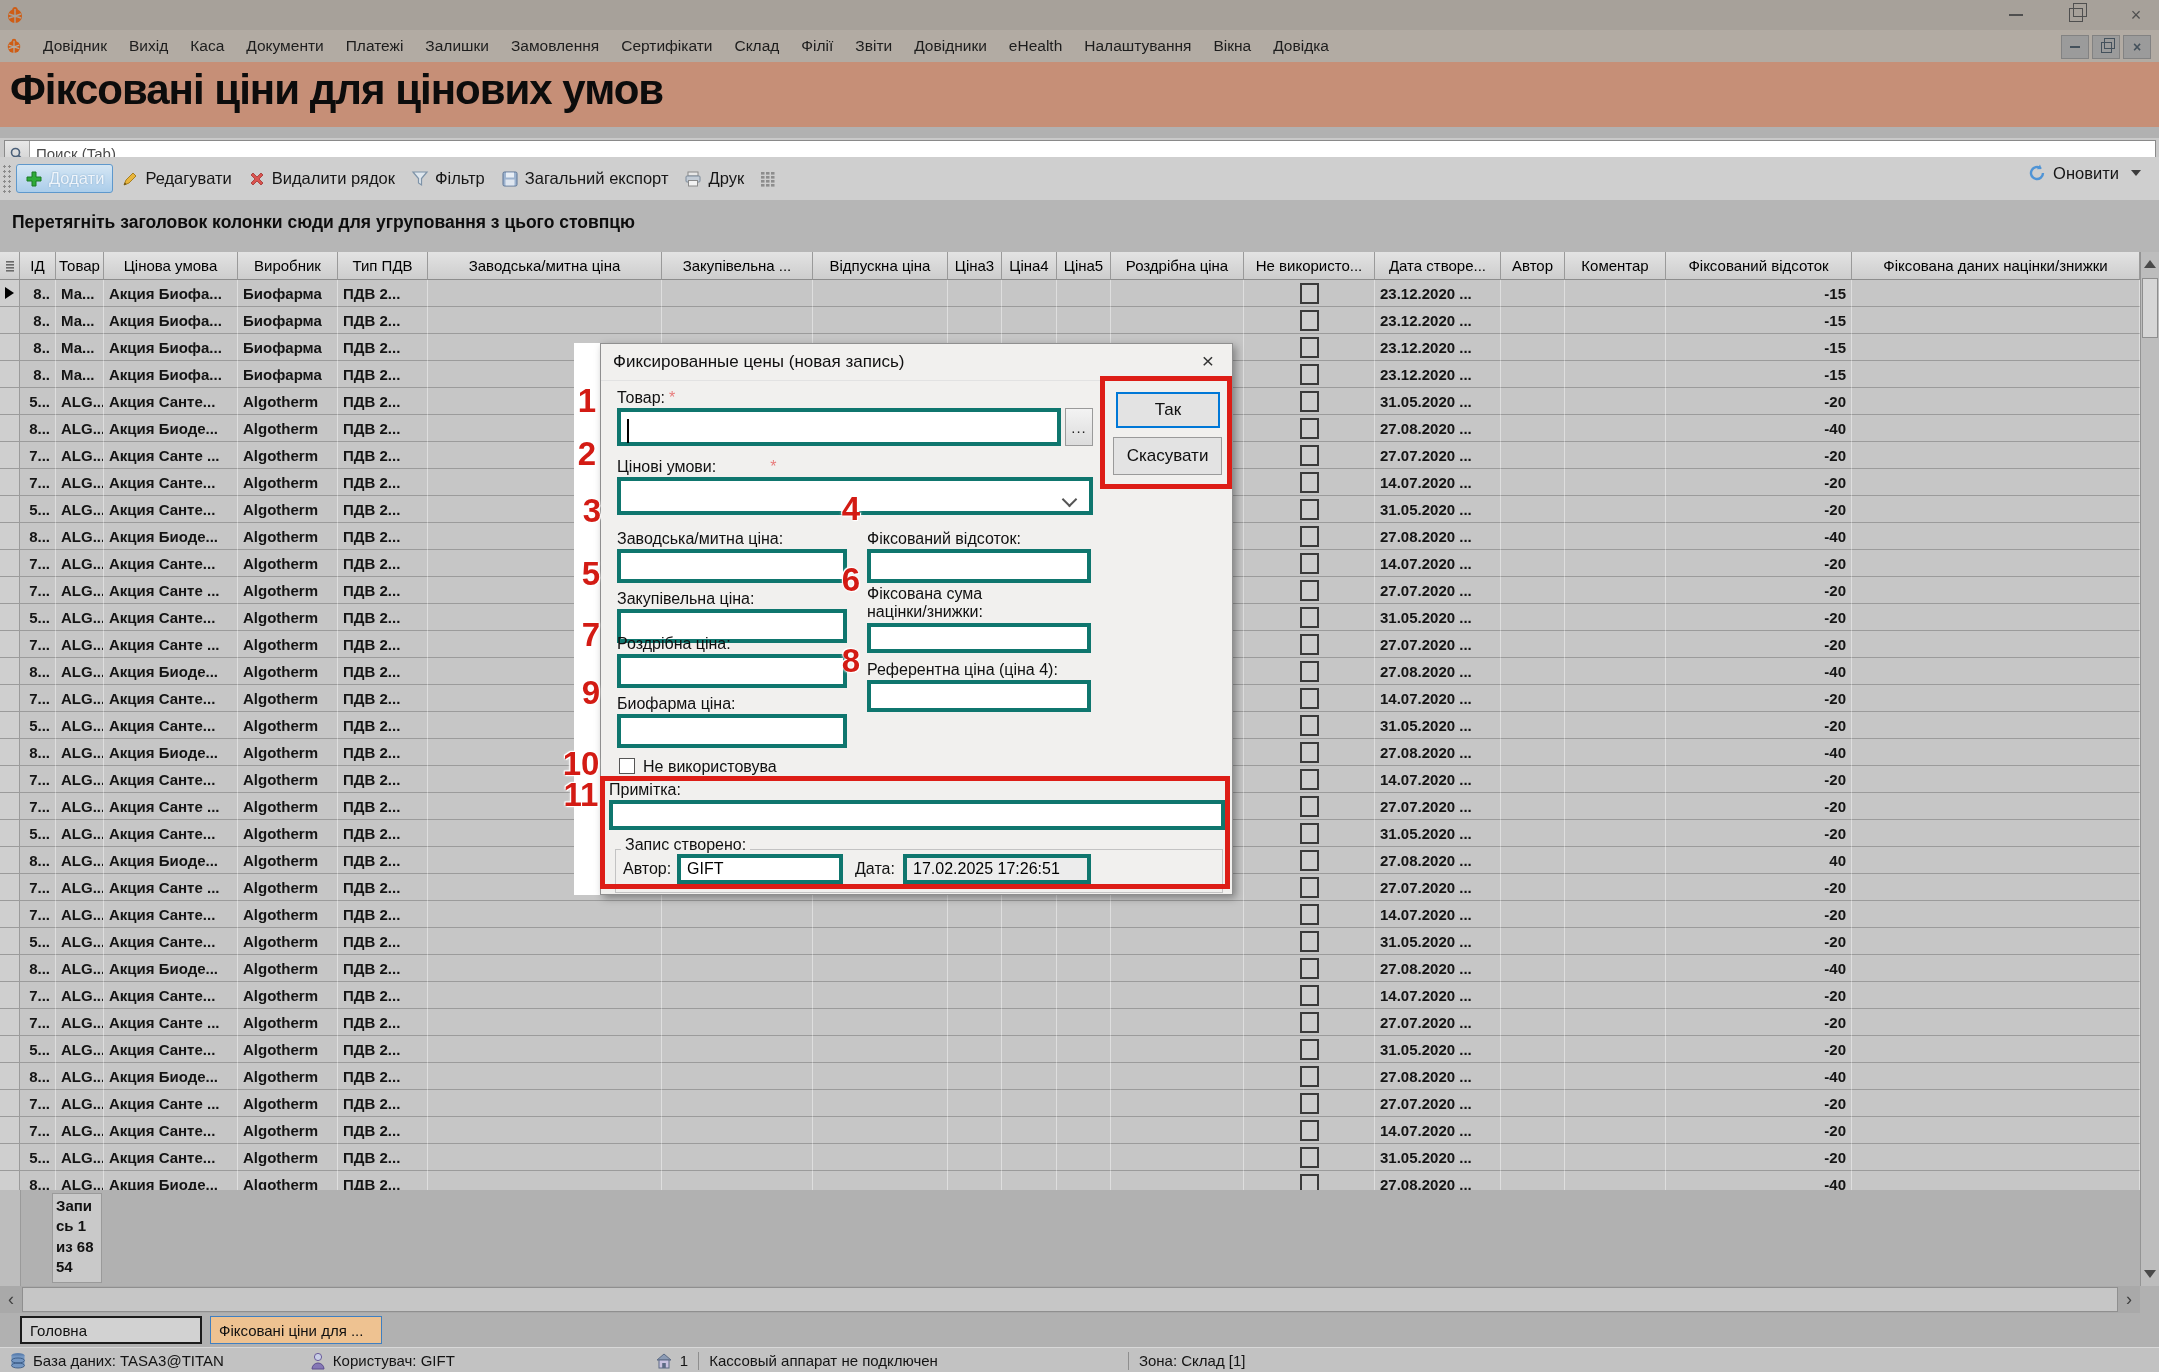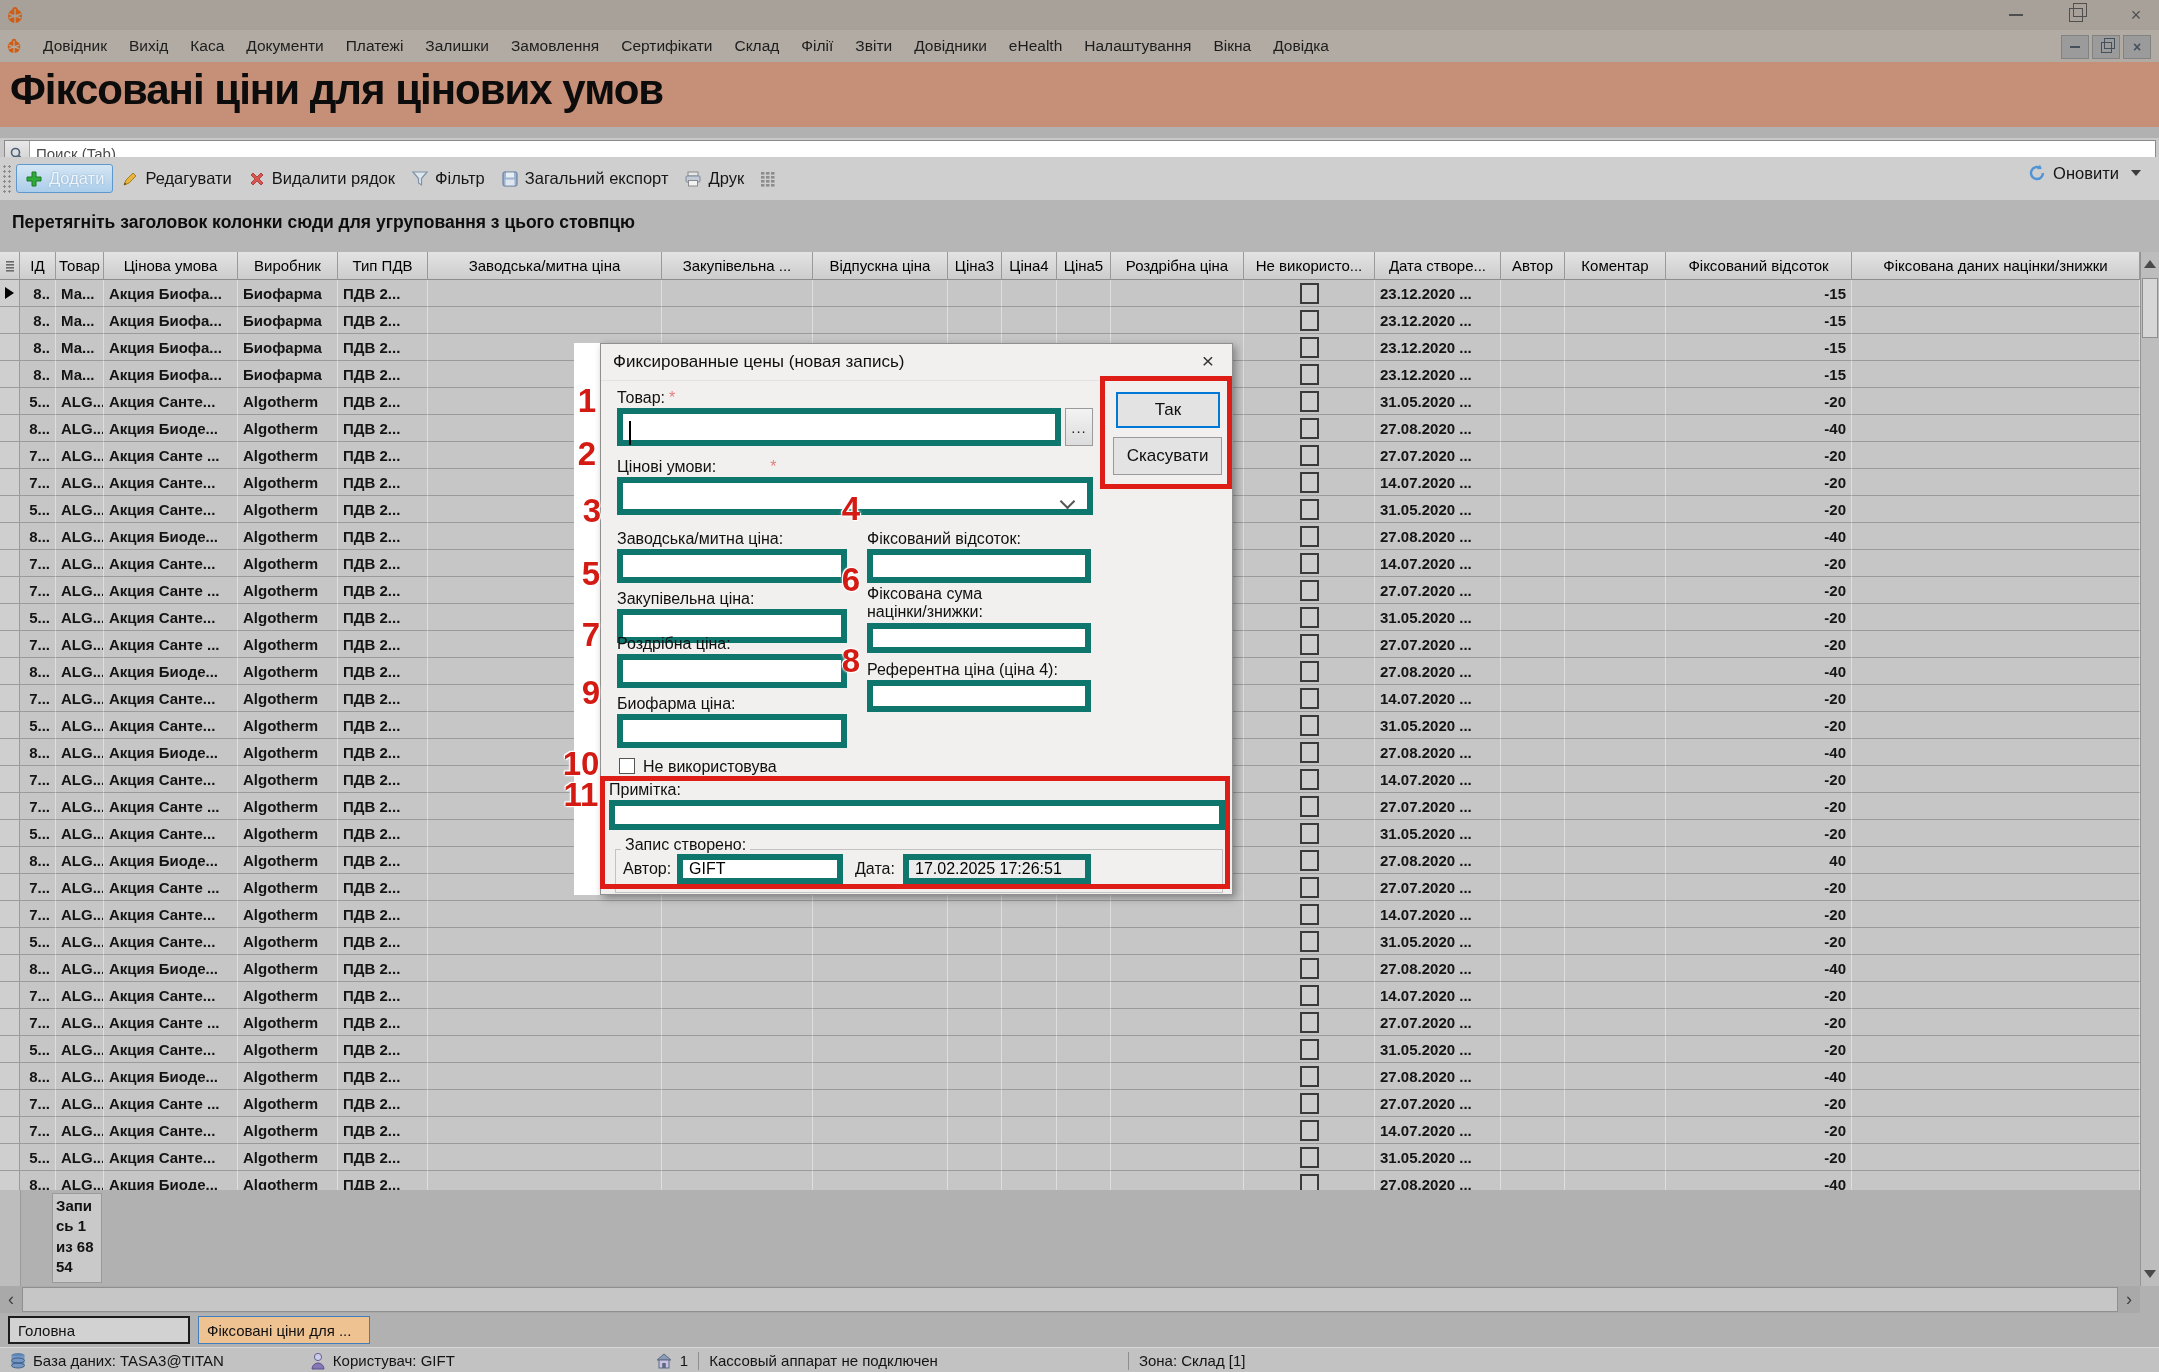--- a/index.html
+++ b/index.html
@@ -55,35 +55,35 @@
   .countbox{left:52px;top:1193px;width:50px;height:90px;background:#c9c9c9;border:1px solid #9a9a9a;font-size:15px;font-weight:bold;color:#111;padding:2px 3px;box-sizing:border-box;word-break:break-all;line-height:1.35;}
   .selstrip{left:0;top:1190px;width:20px;height:96px;background:#bdbdbd;border-right:1px solid #9a9a9a;}
   .hscroll{left:0;top:1286px;width:2140px;height:27px;background:#a9a9a9;display:flex;align-items:center;}
   .hs-arrow{width:22px;height:27px;display:flex;align-items:center;justify-content:center;color:#3f3f3f;font-size:18px;}
   .hs-thumb{flex:1;height:25px;background:#c6c6c6;border:1px solid #8f8f8f;box-sizing:border-box;}
   .vscroll{left:2140px;top:252px;width:19px;height:1034px;background:#bdbdbd;border-left:1px solid #949494;}
   .vs-arrow{position:absolute;left:3px;width:0;height:0;border-left:6px solid transparent;border-right:6px solid transparent;}
   .vs-up{top:8px;border-bottom:8px solid #4a4a4a;}
   .vs-dn{bottom:8px;border-top:8px solid #4a4a4a;}
   .vs-thumb{position:absolute;left:1px;top:26px;width:16px;height:60px;background:#d6d6d6;border:1px solid #8f8f8f;box-sizing:border-box;}
-  .tabsrow{left:0;top:1313px;width:2159px;height:34px;background:#b1b1b1;display:flex;align-items:center;gap:8px;padding-left:8px;box-sizing:border-box;}
+  .tabsrow{left:0;top:1313px;width:2159px;height:34px;background:#b1b1b1;display:flex;align-items:center;gap:8px;padding-left:20px;box-sizing:border-box;}
   .tab-home{width:182px;height:28px;background:#d2d2d2;border:2px solid #1c1c1c;box-sizing:border-box;display:flex;align-items:center;padding-left:8px;font-size:15px;color:#111;}
   .tab-active{width:172px;height:28px;background:#eec291;border:1px solid #3f7fc1;box-sizing:border-box;display:flex;align-items:center;padding-left:8px;font-size:15px;color:#111;}
   .statusbar{left:0;top:1347px;width:2159px;height:25px;background:#c2c2c2;border-top:1px solid #d8d8d8;display:flex;align-items:center;font-size:15px;color:#141414;}
   .st-item{display:flex;align-items:center;gap:7px;}
   .st-sep{width:1px;height:18px;background:#8e8e8e;margin:0 10px;}
   
   .white-strip{left:574px;top:343px;width:27px;height:552px;background:#ffffff;z-index:5;}
   .dialog{left:600px;top:343px;width:633px;height:552px;background:#f1f0ee;border:1px solid #8f8f8f;box-shadow:3px 3px 8px rgba(0,0,0,.35);z-index:10;box-sizing:border-box;}
   .dlg-title{position:absolute;left:0;top:0;width:100%;height:36px;background:#f1f0ee;border-bottom:1px solid #e2e2e2;}
   .dlg-title .t{position:absolute;left:12px;top:8px;font-size:17px;color:#101010;}
   .dlg-close{position:absolute;right:12px;top:5px;width:24px;height:24px;display:flex;align-items:center;justify-content:center;font-size:21px;color:#333;}
   .dl{position:absolute;font-size:16px;color:#101010;white-space:nowrap;}
   .req{color:#e87b7b;margin-left:4px;}
-  .din{position:absolute;background:#fff;border:6px solid #0f766e;box-sizing:border-box;}
+  .din{position:absolute;background:#fff;border:4px solid #0f766e;box-sizing:border-box;}
   .caret{position:absolute;left:6px;top:7px;width:1.5px;height:24px;background:#000;}
   .dots-btn{position:absolute;background:linear-gradient(#f3f3f3,#dcdcdc);border:1px solid #9a9a9a;box-sizing:border-box;display:flex;align-items:center;justify-content:center;font-size:15px;color:#222;letter-spacing:1px;}
   .chev{position:absolute;right:14px;top:13px;width:9px;height:9px;border-right:2px solid #555;border-bottom:2px solid #555;transform:rotate(45deg);}
   .dcb{position:absolute;width:16px;height:16px;border:1px solid #555;background:#fff;box-sizing:border-box;}
   .grpbox{position:absolute;border:1px solid #c3c3c3;box-sizing:border-box;}
   .btn{position:absolute;display:flex;align-items:center;justify-content:center;font-size:17px;color:#101010;background:#e3e3e3;box-sizing:border-box;}
   .btn-ok{border:2px solid #0078d7;}
   .btn-cancel{border:1px solid #9a9a9a;}
   
   .ann-rect{position:absolute;border:5px solid #dd1d16;box-sizing:border-box;z-index:20;}

